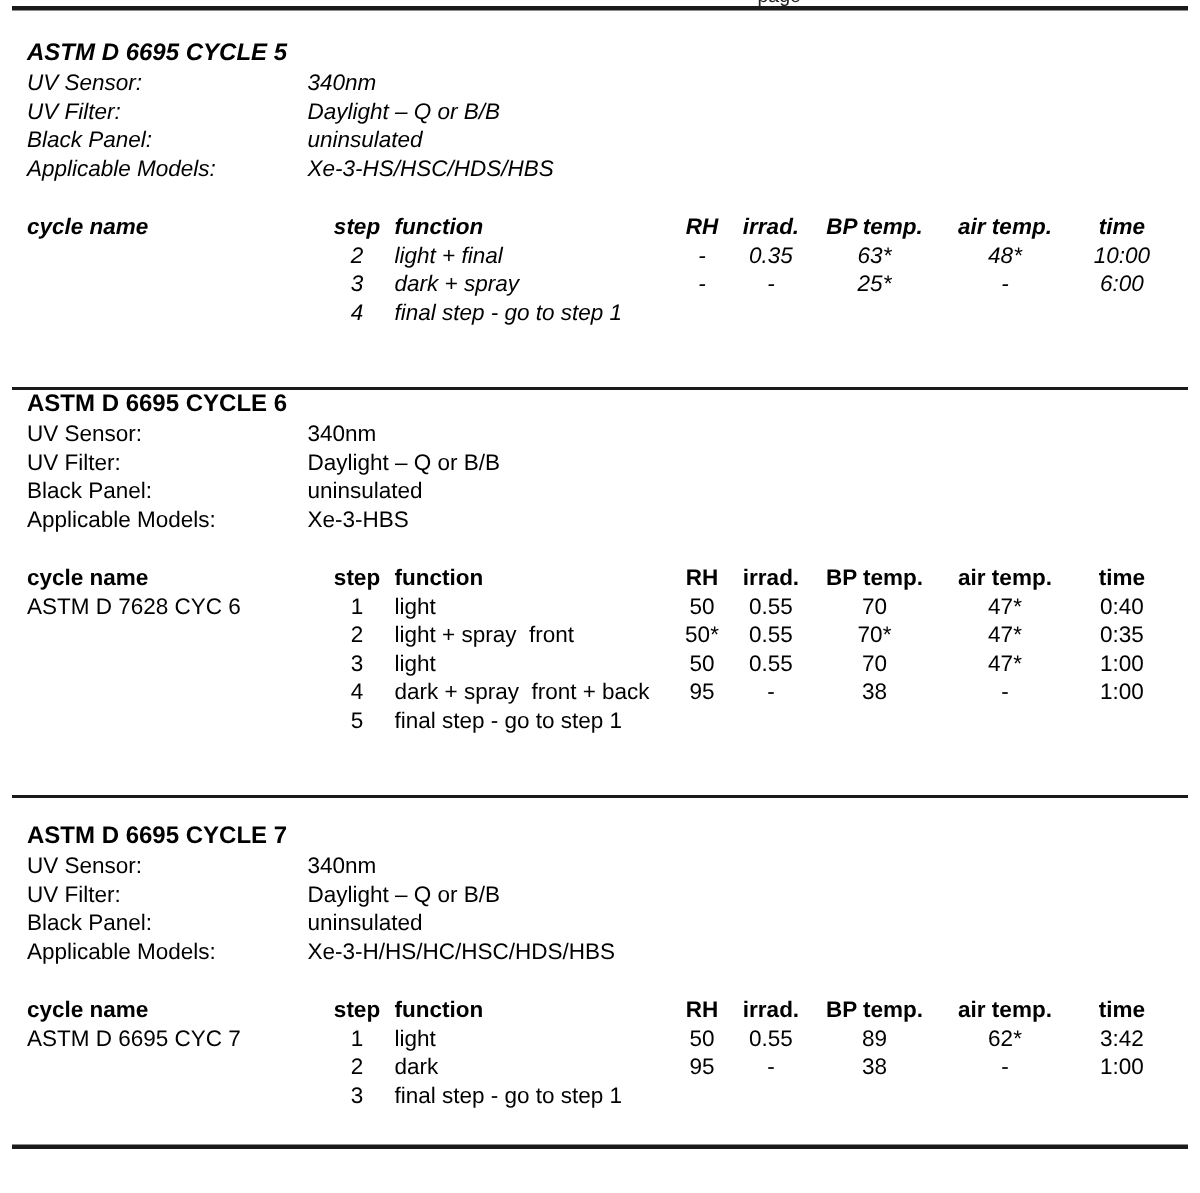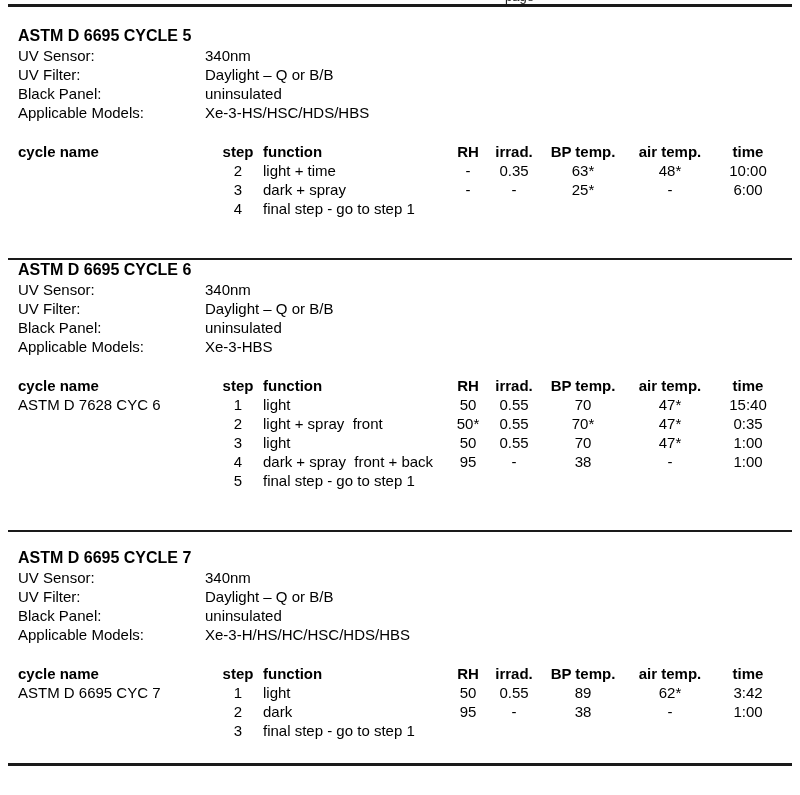--- a/index.html
+++ b/index.html
@@ -11,21 +11,21 @@
   .rule-top{top:4px;height:3px;}
   .rule-2{top:258px;}
   .rule-3{top:530px;}
   .rule-bottom{top:763px;height:3px;}
   .frag{
     position:absolute;top:0;left:505px;width:60px;height:4px;overflow:hidden;
     font-size:13px;line-height:13px;color:#222;
   }
   .frag span{position:relative;top:-10px;display:inline-block;}
   section{position:absolute;left:18px;width:766px;}
-  .s1{top:26px;} .s2{top:260px;} .s3{top:548px;}
+  .s1{top:26px;font-style:italic;} .s2{top:260px;} .s3{top:548px;}
   .sec-title{margin:0;font-size:16px;line-height:20px;font-weight:bold;}
   .info{font-size:15px;line-height:19px;}
   .info-row{display:flex;}
   .info-label{width:187px;flex:0 0 187px;}
   table.cycle{
     border-collapse:collapse;table-layout:fixed;margin-top:20px;
     font-size:15px;line-height:19px;width:766px;
   }
   th,td{padding:0;height:19px;vertical-align:top;text-align:center;font-weight:normal;overflow:hidden;}
   th{font-weight:bold;}
@@ -79,21 +79,21 @@
           <th class="col4">irrad.</th>
           <th class="col5">BP temp.</th>
           <th class="col6">air temp.</th>
           <th class="col7">time</th>
         </tr>
       </thead>
       <tbody>
           <tr>
             <td class="col0"></td>
             <td class="col1">2</td>
-            <td class="col2">light + time</td>
+            <td class="col2">light + final</td>
             <td class="col3">-</td>
             <td class="col4">0.35</td>
             <td class="col5">63*</td>
             <td class="col6">48*</td>
             <td class="col7">10:00</td>
           </tr>
           <tr>
             <td class="col0"></td>
             <td class="col1">3</td>
             <td class="col2">dark + spray</td>
@@ -154,21 +154,21 @@
       </thead>
       <tbody>
           <tr>
             <td class="col0">ASTM D 7628 CYC 6</td>
             <td class="col1">1</td>
             <td class="col2">light</td>
             <td class="col3">50</td>
             <td class="col4">0.55</td>
             <td class="col5">70</td>
             <td class="col6">47*</td>
-            <td class="col7">15:40</td>
+            <td class="col7">0:40</td>
           </tr>
           <tr>
             <td class="col0"></td>
             <td class="col1">2</td>
             <td class="col2">light + spray  front</td>
             <td class="col3">50*</td>
             <td class="col4">0.55</td>
             <td class="col5">70*</td>
             <td class="col6">47*</td>
             <td class="col7">0:35</td>

